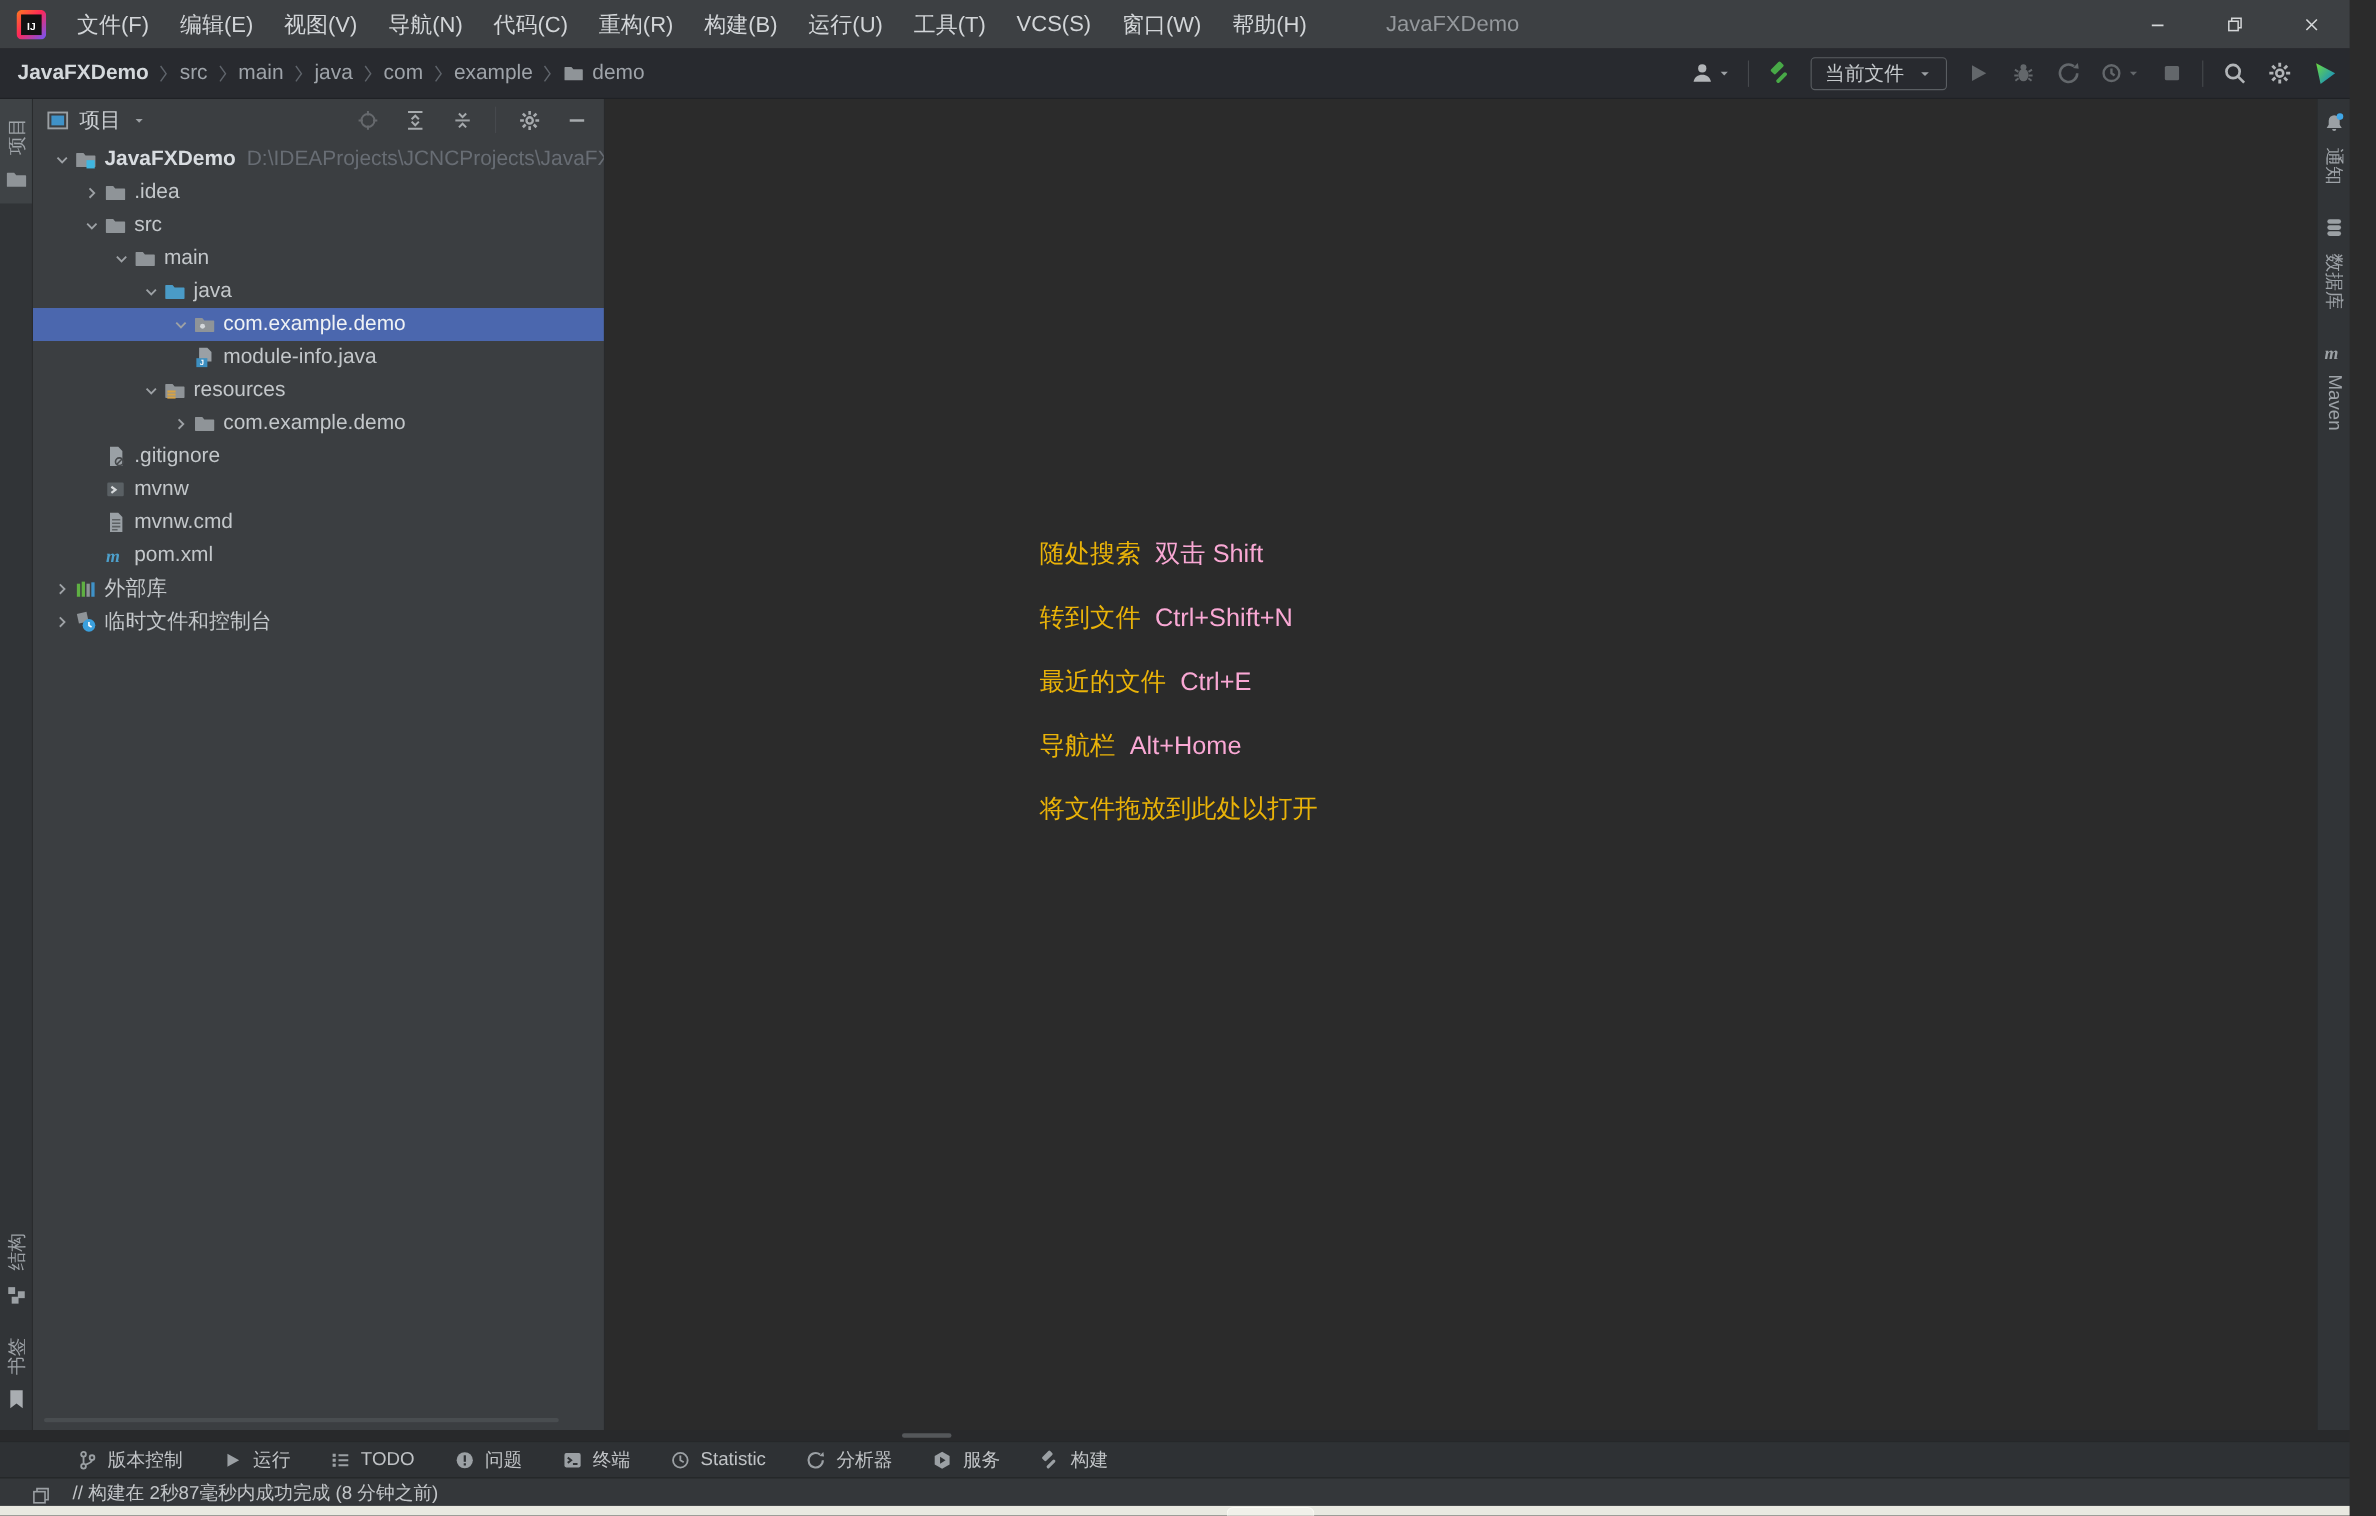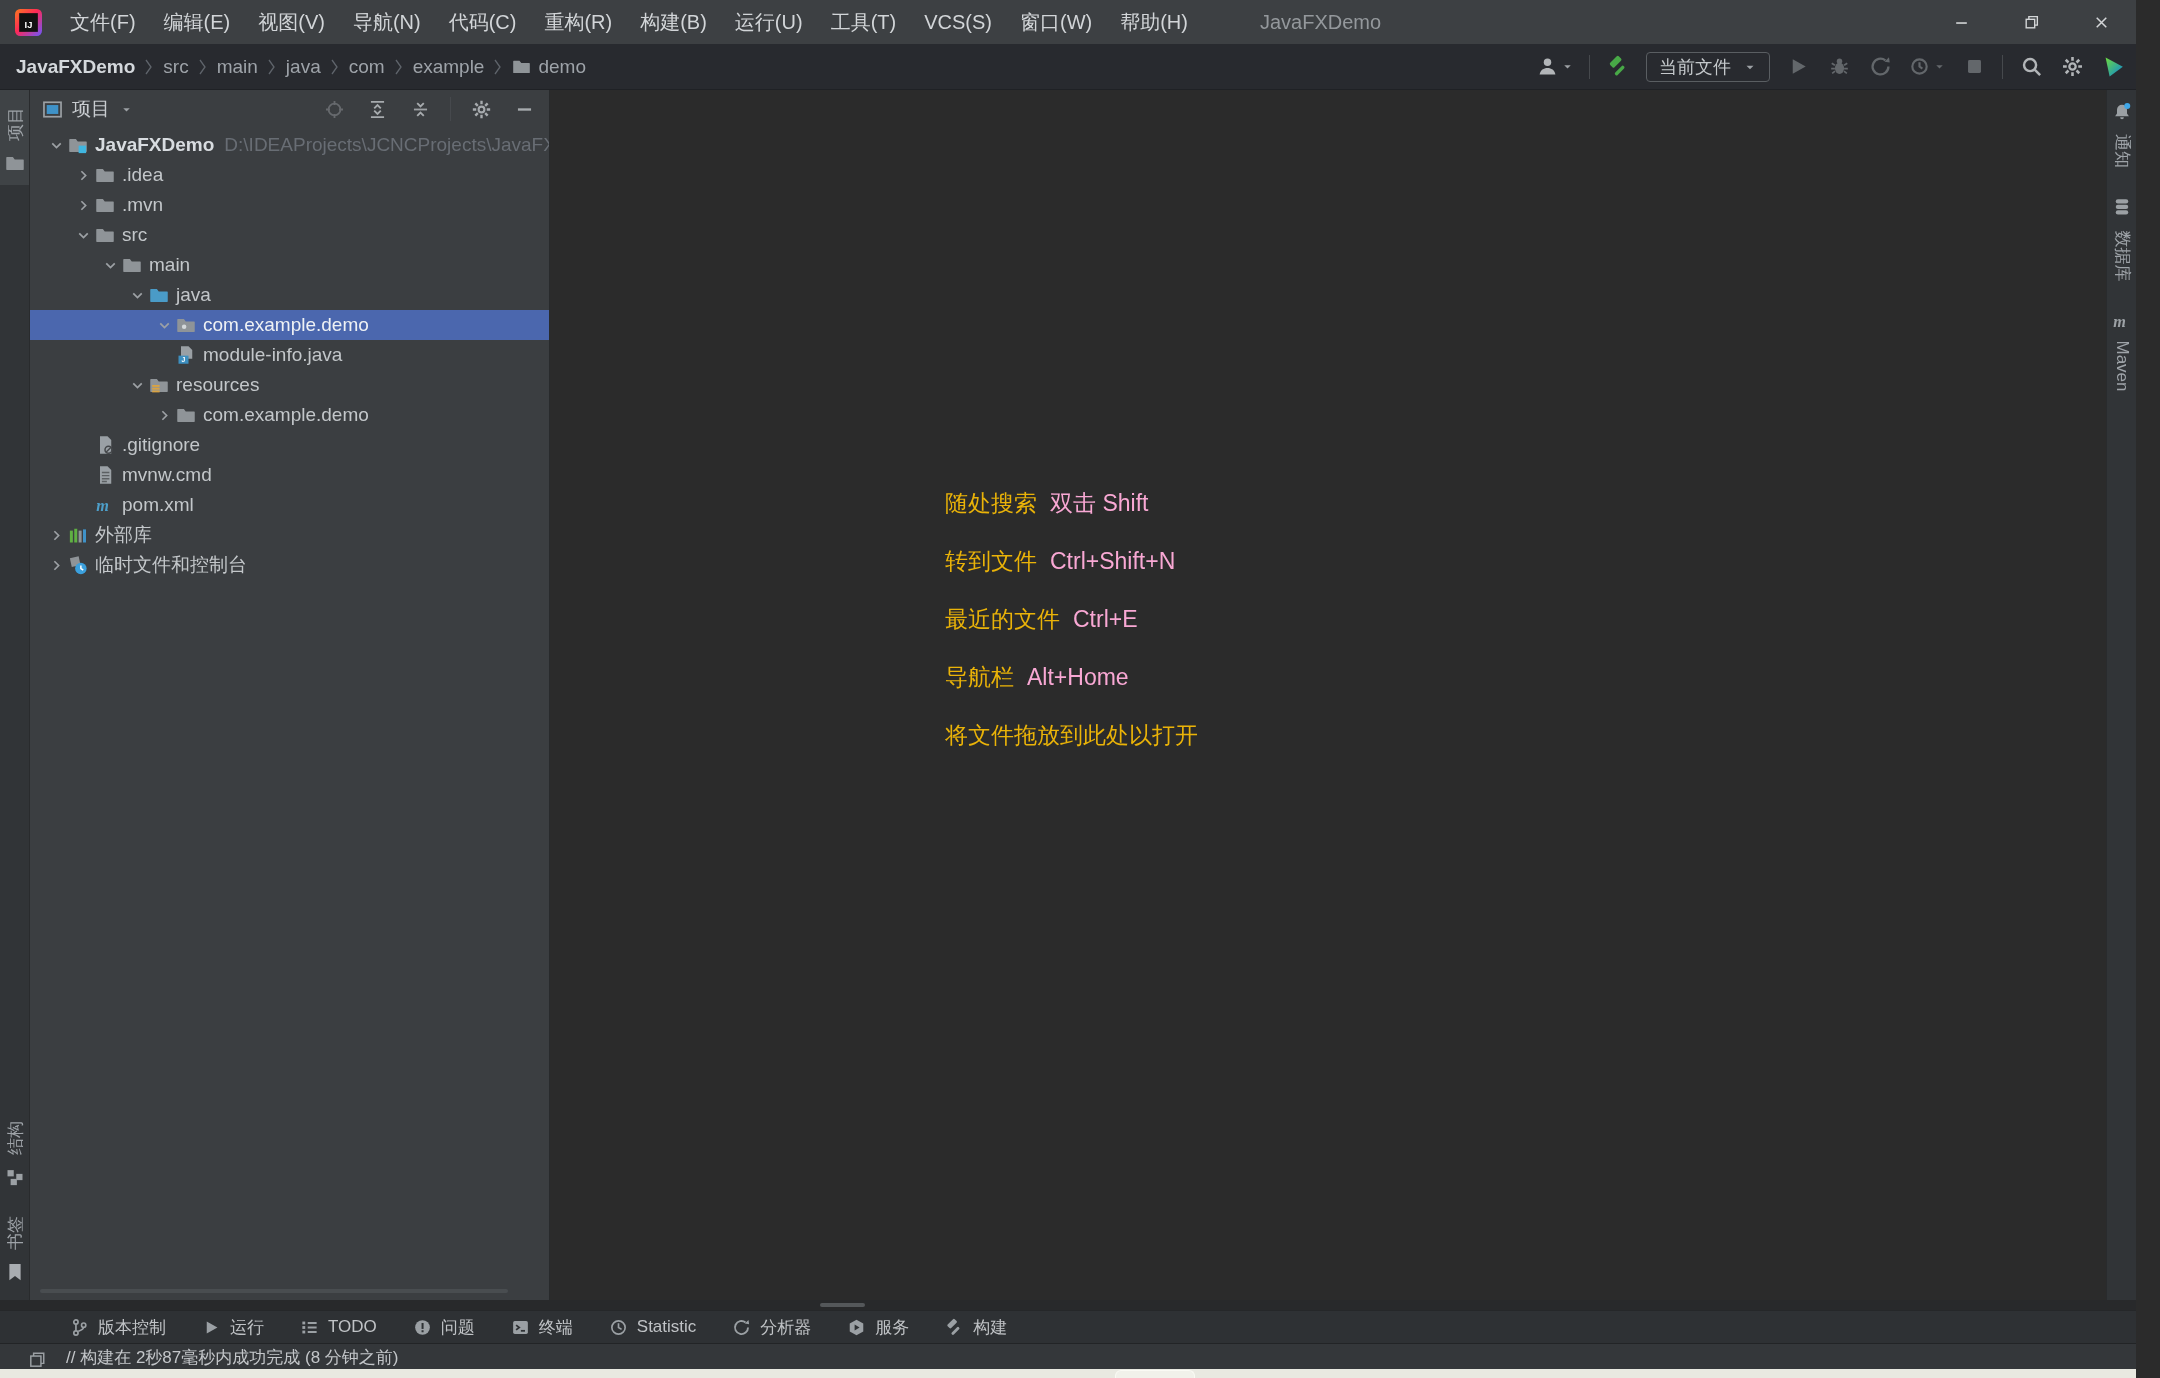--- a/index.html
+++ b/index.html
@@ -409,33 +409,20 @@
             <span class="t-ic">
               <svg viewBox="0 0 16 16">
                 <path fill="#8f9498" d="M1.5 3.2h4.8l1.5 1.9h6.7c.3 0 .5.2.5.5v7.4c0 .3-.2.5-.5.5H1.5c-.3 0-.5-.2-.5-.5V3.7c0-.3.2-.5.5-.5z"></path>
               </svg>
             </span>
             <span class="tree-label">.idea</span>
           </div>
           <div class="tree-row" style="padding-left: 41px;">
             <span class="chev">
               <svg viewBox="0 0 16 16">
-                <path d="M6 4l4 4-4 4" fill="none" stroke="#9da1a5" stroke-width="1.6"></path>
-              </svg>
-            </span>
-            <span class="t-ic">
-              <svg viewBox="0 0 16 16">
-                <path fill="#8f9498" d="M1.5 3.2h4.8l1.5 1.9h6.7c.3 0 .5.2.5.5v7.4c0 .3-.2.5-.5.5H1.5c-.3 0-.5-.2-.5-.5V3.7c0-.3.2-.5.5-.5z"></path>
-              </svg>
-            </span>
-            <span class="tree-label">.mvn</span>
-          </div>
-          <div class="tree-row" style="padding-left: 41px;">
-            <span class="chev">
-              <svg viewBox="0 0 16 16">
                 <path d="M4 6l4 4 4-4" fill="none" stroke="#9da1a5" stroke-width="1.6"></path>
               </svg>
             </span>
             <span class="t-ic">
               <svg viewBox="0 0 16 16">
                 <path fill="#8f9498" d="M1.5 3.2h4.8l1.5 1.9h6.7c.3 0 .5.2.5.5v7.4c0 .3-.2.5-.5.5H1.5c-.3 0-.5-.2-.5-.5V3.7c0-.3.2-.5.5-.5z"></path>
               </svg>
             </span>
             <span class="tree-label">src</span>
           </div>
@@ -526,20 +513,30 @@
             <span class="t-ic">
               <svg viewBox="0 0 16 16">
                 <path fill="#9aa0a5" d="M4 1h6l3 3v11H4z"></path>
                 <g stroke="#44474a" stroke-width="1.2" fill="none">
                   <circle cx="10.8" cy="11.8" r="2.8"></circle>
                   <path d="M8.8 13.8l4-4"></path>
                 </g>
               </svg>
             </span>
             <span class="tree-label">.gitignore</span>
+          </div>
+          <div class="tree-row" style="padding-left: 41px;">
+            <span class="chev"></span>
+            <span class="t-ic">
+              <svg viewBox="0 0 16 16">
+                <rect x="2" y="3" width="12" height="10" rx="1" fill="#5a6064"></rect>
+                <path d="M5 6l3 2.2L5 10.5" stroke="#d7dadc" stroke-width="1.6" fill="none"></path>
+              </svg>
+            </span>
+            <span class="tree-label">mvnw</span>
           </div>
           <div class="tree-row" style="padding-left: 41px;">
             <span class="chev"></span>
             <span class="t-ic">
               <svg viewBox="0 0 16 16">
                 <path fill="#9aa0a5" d="M4 1h6l3 3v11H4z"></path>
                 <g stroke="#5c6063" stroke-width="1.1">
                   <path d="M5.5 6h6M5.5 8.5h6M5.5 11h6M5.5 13.2h4"></path>
                 </g>
               </svg>

